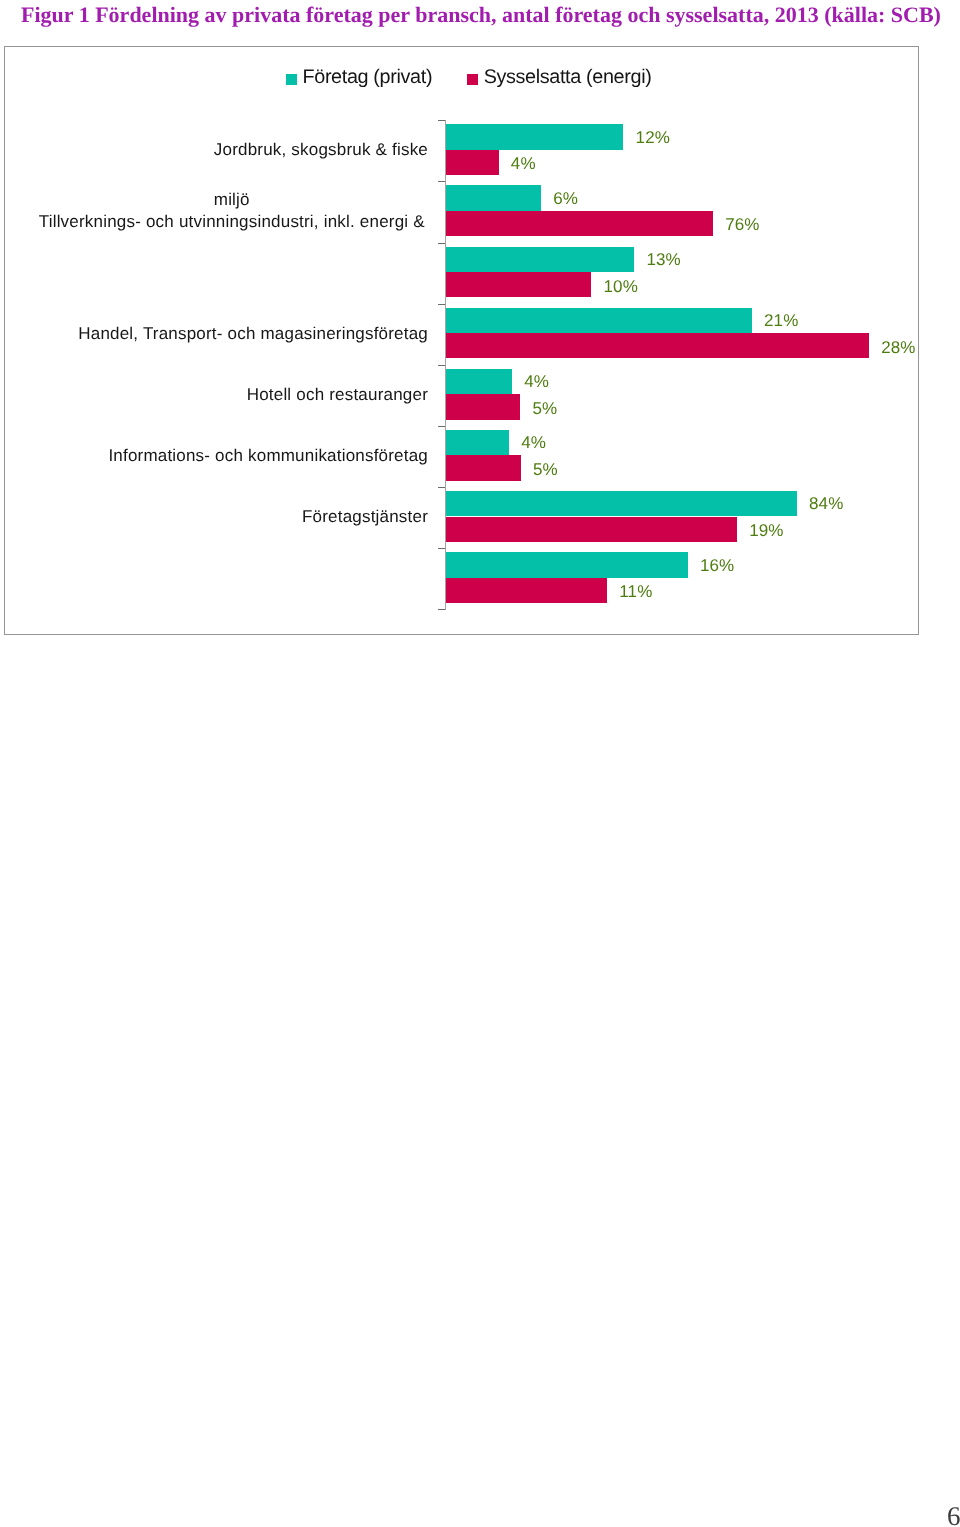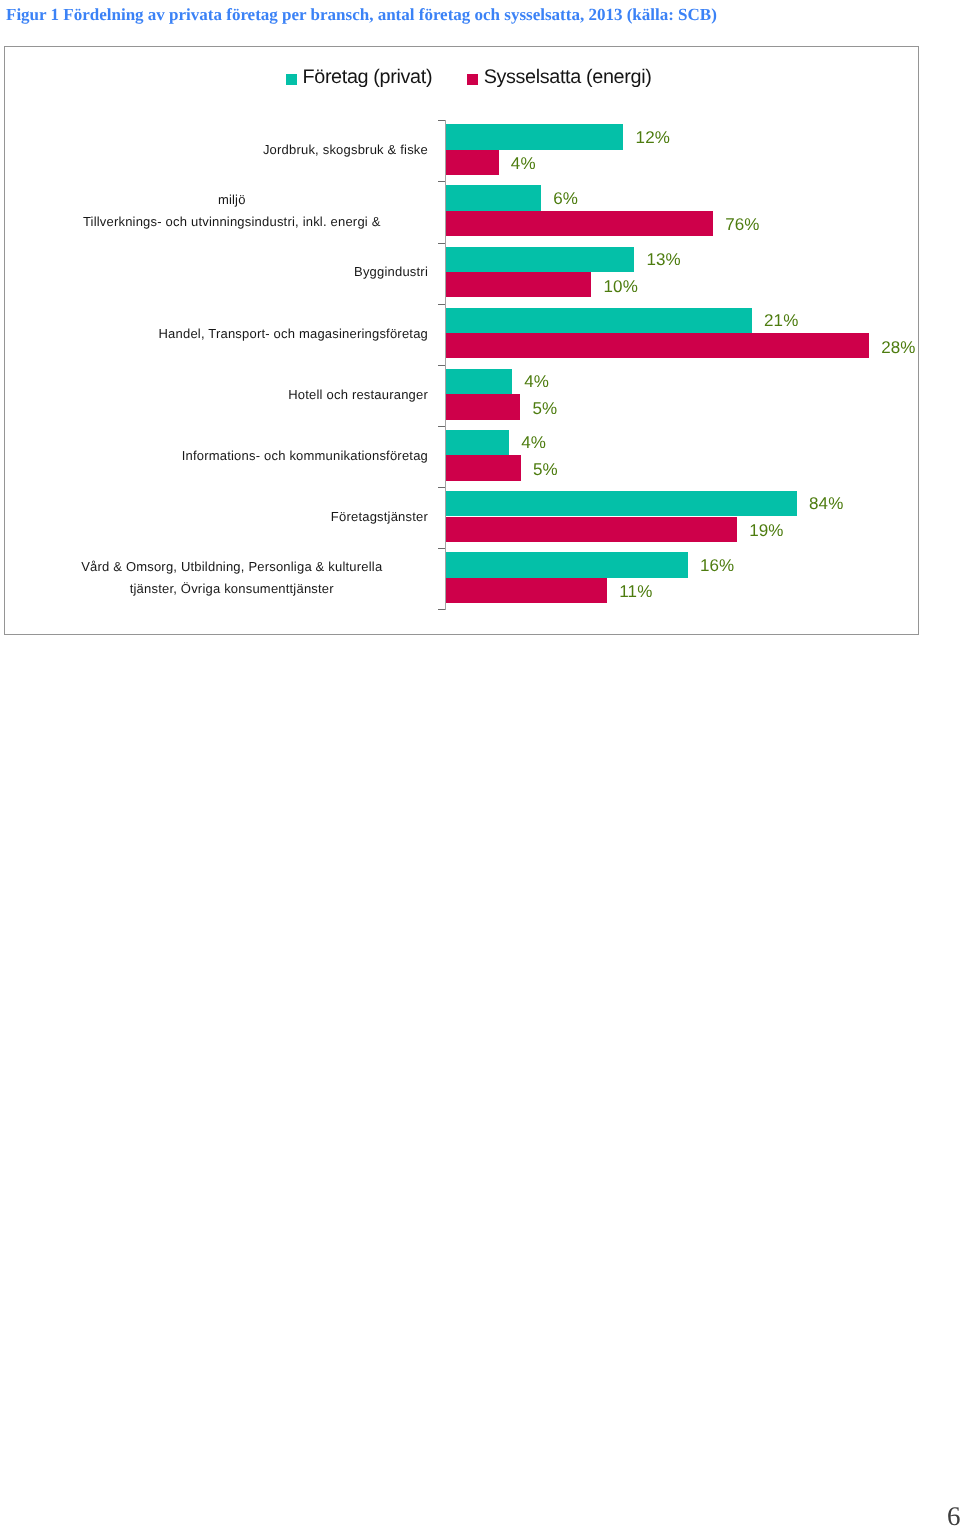--- a/index.html
+++ b/index.html
@@ -4,40 +4,40 @@
 <title>Figur 1</title>
 <style>
   html,body{margin:0;padding:0;background:#ffffff;}
   body{width:960px;height:1527px;position:relative;overflow:hidden;
        font-family:"Liberation Sans",sans-serif;
        -webkit-font-smoothing:antialiased;text-rendering:geometricPrecision;}
   .page{position:absolute;left:0;top:0;width:960px;height:1527px;
     transform:translateZ(0);}
 
   #fig-title{position:absolute;left:6px;top:2px;width:950px;
-    font-family:"Liberation Serif",serif;font-weight:bold;font-size:17px;
-    line-height:26px;color:#3b82f6;white-space:nowrap;}
+    font-family:"Liberation Serif",serif;font-weight:bold;font-size:22px;
+    line-height:26px;color:#a21caf;white-space:nowrap;text-align:center;}
 
   #chart-frame{position:absolute;left:4px;top:46px;width:915px;height:589px;
     border:1px solid #959595;box-sizing:border-box;background:#fff;}
 
   #legend{position:absolute;left:281px;top:19.5px;height:24px;white-space:nowrap;z-index:5;}
   .legend-item{display:inline-block;vertical-align:top;}
   .legend-swatch{display:inline-block;width:11px;height:11px;vertical-align:top;
      margin-top:7px;margin-right:5.5px;}
   .sw-teal{background:#04c0a8;}
   .sw-red{background:#ce004a;}
   .legend-text{display:inline-block;font-size:19.8px;line-height:20px;color:#151515;
      vertical-align:top;letter-spacing:-0.35px;}
   .legend-gap{display:inline-block;width:35px;}
 
   #plot{position:absolute;left:0;top:0;width:915px;height:589px;}
   .axis-line{position:absolute;background:#a2a2a2;}
   .axis-tick{position:absolute;background:#6b6b6b;}
-  .cat-label{position:absolute;text-align:center;font-size:13px;color:#171717;
+  .cat-label{position:absolute;text-align:center;font-size:17px;color:#171717;
      line-height:22.4px;letter-spacing:0.2px;}
   .cat-label.one-line{text-align:right;}
   .cat-label > div{white-space:nowrap;}
   .bar{position:absolute;}
   .val-label{position:absolute;font-size:17px;line-height:18px;color:#4d7c0f;
      white-space:nowrap;letter-spacing:0.1px;}
 
   #page-num{position:absolute;left:947px;top:1501px;
     font-family:"Liberation Serif",serif;font-size:27px;line-height:30px;color:#3d3d3d;}
 </style>
@@ -60,23 +60,20 @@
         <div class="axis-tick" style="left: 433px; top: 134.35px; width: 6.5px; height: 1px;"></div>
         <div class="cat-label" style="left: 30.5px; width: 392.5px; top: 142.05px;">
           <div>miljö</div>
           <div>Tillverknings- och utvinningsindustri, inkl. energi &amp;</div>
         </div>
         <div class="bar" style="left: 440.5px; top: 138.35px; width: 95.3728px; height: 25.4px; background: rgb(4, 192, 168);"></div>
         <div class="val-label" style="left: 548.173px; top: 142.65px;">6%</div>
         <div class="bar" style="left: 440.5px; top: 163.75px; width: 267.342px; height: 25.4px; background: rgb(206, 0, 74);"></div>
         <div class="val-label" style="left: 720.142px; top: 169.45px;">76%</div>
         <div class="axis-tick" style="left: 433px; top: 195.5px; width: 6.5px; height: 1px;"></div>
-        <div class="cat-label one-line" style="left: 30.5px; width: 392.5px; top: 214.4px;">
-          <div>Byggindustri</div>
-        </div>
         <div class="bar" style="left: 440.5px; top: 199.5px; width: 188.659px; height: 25.4px; background: rgb(4, 192, 168);"></div>
         <div class="val-label" style="left: 641.459px; top: 203.8px;">13%</div>
         <div class="bar" style="left: 440.5px; top: 224.9px; width: 145.742px; height: 25.4px; background: rgb(206, 0, 74);"></div>
         <div class="val-label" style="left: 598.542px; top: 230.6px;">10%</div>
         <div class="axis-tick" style="left: 433px; top: 256.65px; width: 6.5px; height: 1px;"></div>
         <div class="cat-label one-line" style="left: 30.5px; width: 392.5px; top: 275.55px;">
           <div>Handel, Transport- och magasineringsföretag</div>
         </div>
         <div class="bar" style="left: 440.5px; top: 260.65px; width: 306.236px; height: 25.4px; background: rgb(4, 192, 168);"></div>
         <div class="val-label" style="left: 759.036px; top: 264.95px;">21%</div>
@@ -100,24 +97,20 @@
         <div class="val-label" style="left: 528.055px; top: 414.05px;">5%</div>
         <div class="axis-tick" style="left: 433px; top: 440.1px; width: 6.5px; height: 1px;"></div>
         <div class="cat-label one-line" style="left: 30.5px; width: 392.5px; top: 459px;">
           <div>Företagstjänster</div>
         </div>
         <div class="bar" style="left: 440.5px; top: 444.1px; width: 351.24px; height: 25.4px; background: rgb(4, 192, 168);"></div>
         <div class="val-label" style="left: 804.04px; top: 448.4px;">84%</div>
         <div class="bar" style="left: 440.5px; top: 469.5px; width: 291.334px; height: 25.4px; background: rgb(206, 0, 74);"></div>
         <div class="val-label" style="left: 744.134px; top: 475.2px;">19%</div>
         <div class="axis-tick" style="left: 433px; top: 501.25px; width: 6.5px; height: 1px;"></div>
-        <div class="cat-label" style="left: 30.5px; width: 392.5px; top: 508.95px;">
-          <div>Vård &amp; Omsorg, Utbildning, Personliga &amp; kulturella</div>
-          <div>tjänster, Övriga konsumenttjänster</div>
-        </div>
         <div class="bar" style="left: 440.5px; top: 505.25px; width: 242.157px; height: 25.4px; background: rgb(4, 192, 168);"></div>
         <div class="val-label" style="left: 694.957px; top: 509.55px; text-align: right;">16%</div>
         <div class="bar" style="left: 440.5px; top: 530.65px; width: 161.538px; height: 25.4px; background: rgb(206, 0, 74);"></div>
         <div class="val-label" style="left: 614.338px; top: 536.35px;">11%</div>
         <div class="axis-line" style="left: 439.5px; top: 73.2px; width: 1px; height: 490.2px;"></div>
         <div class="axis-tick" style="left: 433px; top: 562.4px; width: 6.5px; height: 1px;"></div>
       </div>
   </div>
   <div id="page-num">6</div>
 </div>

